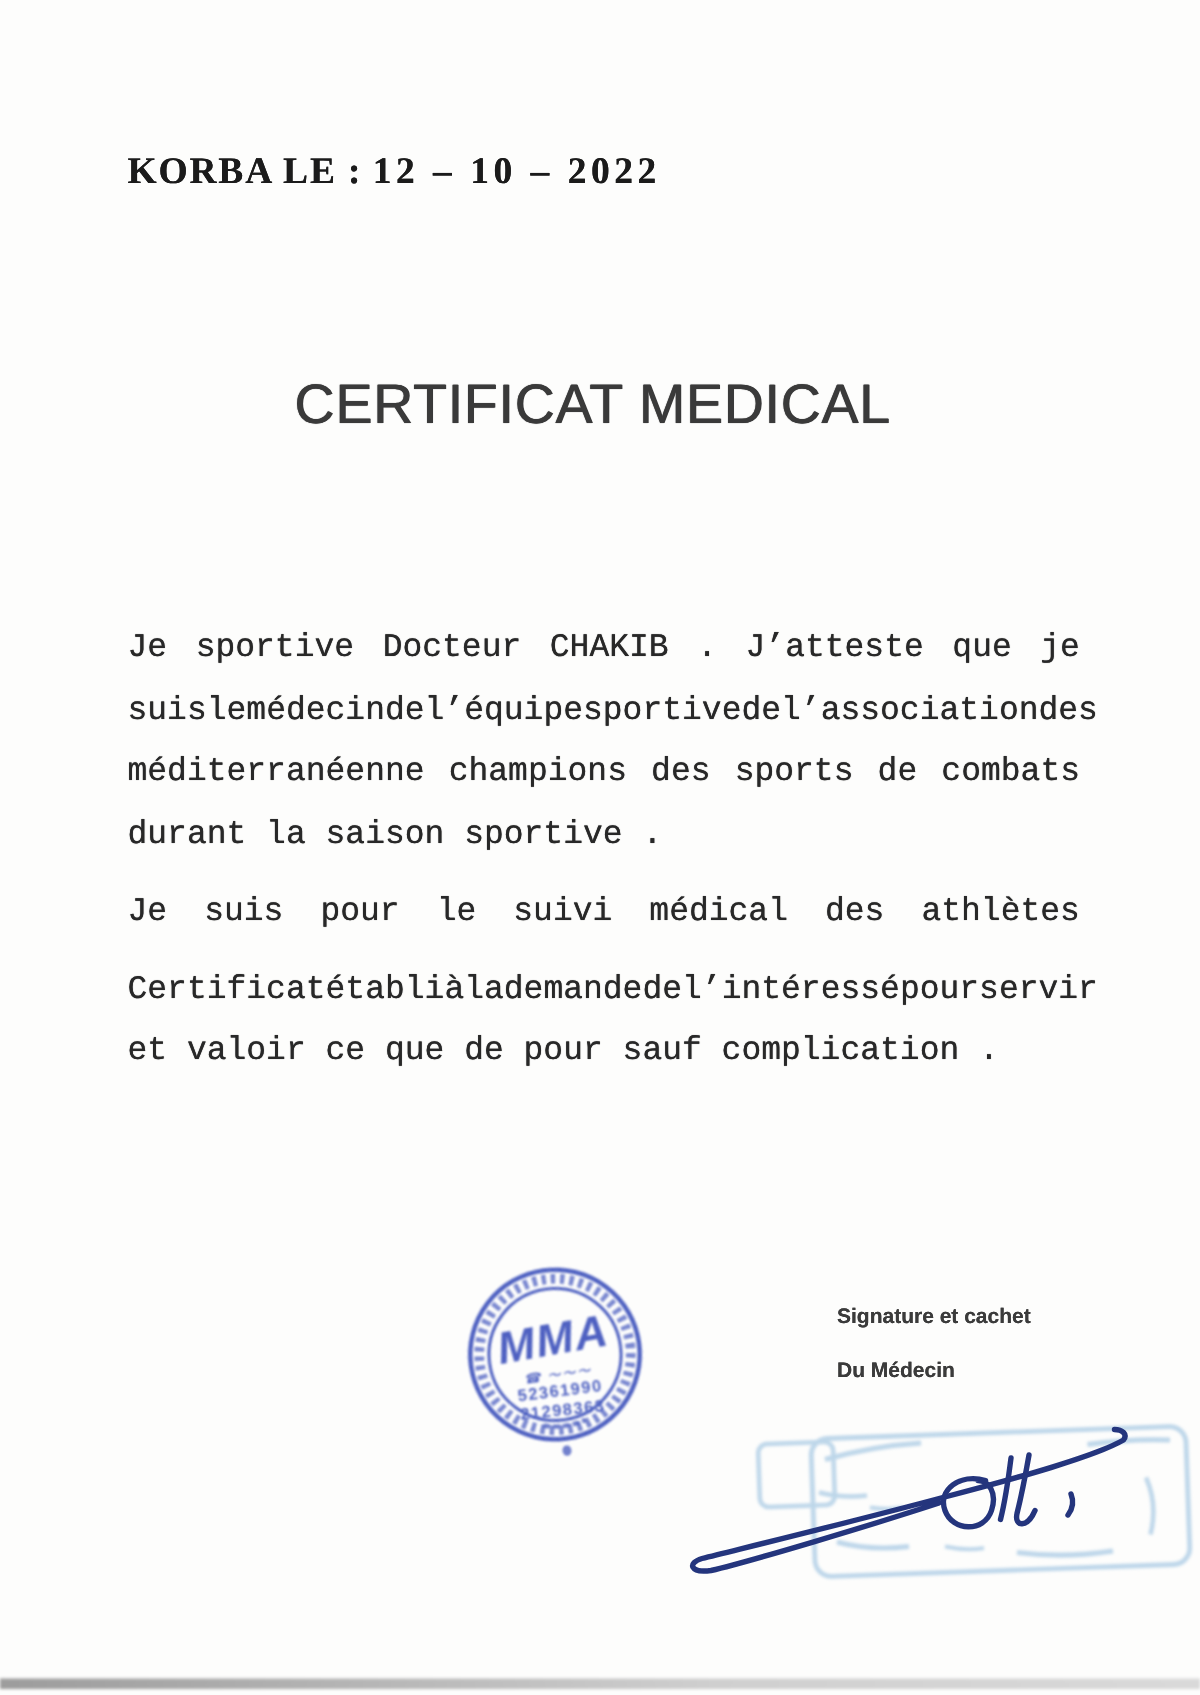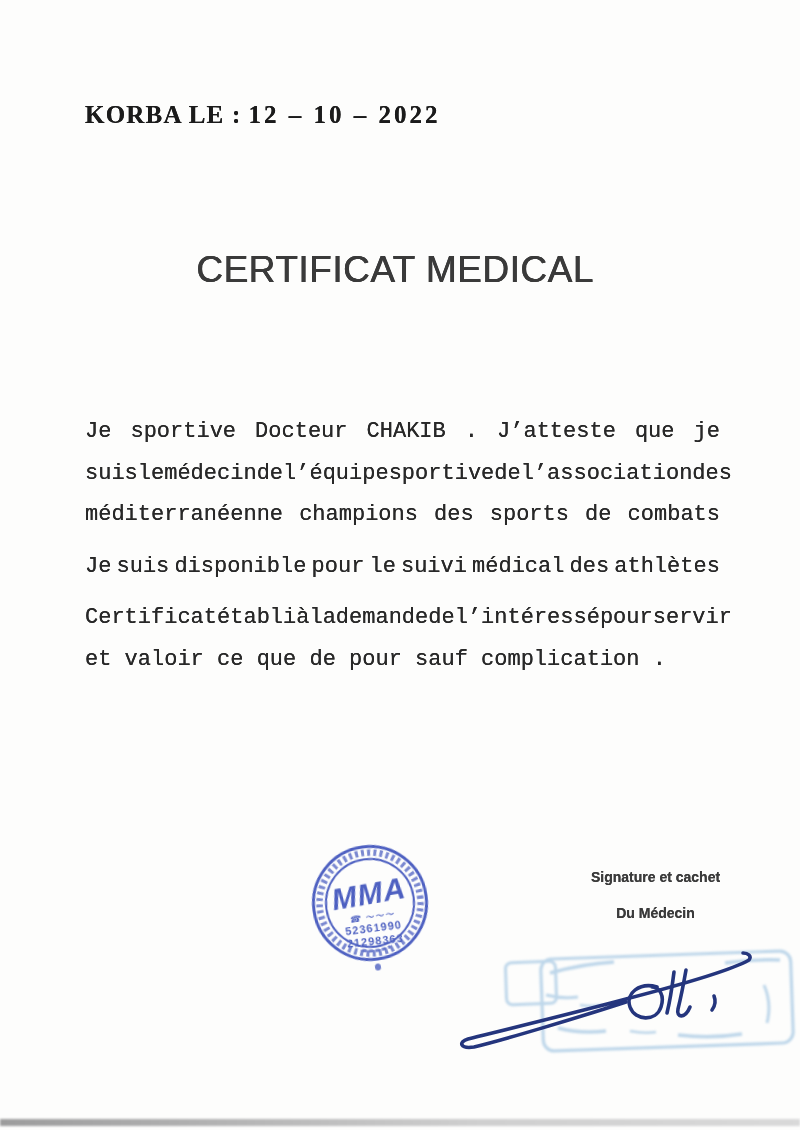--- a/index.html
+++ b/index.html
@@ -58,21 +58,21 @@
   .stamp .num { position:absolute; left:0; width:100%; text-align:center;
     font-size:11px; font-weight:bold; letter-spacing:1px; }
   .stamp .num1 { top:77px; transform:rotate(1deg); }
   .stamp .num2 { top:90px; transform:rotate(2deg); }
   .stamp .dot-below { position:absolute; left:54px; bottom:-10px; width:6px; height:7px;
     background:currentColor; border-radius:50%; opacity:0.8; }
 
   
   .sig-caption {
     position:absolute; left:558px; top:869px; width:195px;
-    text-align:center; font-size:14px; font-weight:bold; color:#3b3b3b;
+    text-align:left; font-size:14px; font-weight:bold; color:#3b3b3b;
     text-shadow:0 0 0.4px #3b3b3b;
   }
   .sig-caption .l2 { margin-top:20px; }
 
   
   .sig-svg { position:absolute; left:430px; top:935px; }
 
   
   .page-edge {
     position:absolute; left:0; top:1119px; width:100%; height:7px;
@@ -115,26 +115,26 @@
           <span>des</span>
         </div>
       <div class="line" data-justify="full">
           <span>méditerranéenne</span>
           <span>champions</span>
           <span>des</span>
           <span>sports</span>
           <span>de</span>
           <span>combats</span>
         </div>
+      <div class="line">durant la saison sportive .</div>
     </div>
     <div class="para">
       <div class="line" data-justify="full">
           <span>Je</span>
           <span>suis</span>
-          <span>disponible</span>
           <span>pour</span>
           <span>le</span>
           <span>suivi</span>
           <span>médical</span>
           <span>des</span>
           <span>athlètes</span>
         </div>
     </div>
     <div class="para">
       <div class="line" data-justify="full">

